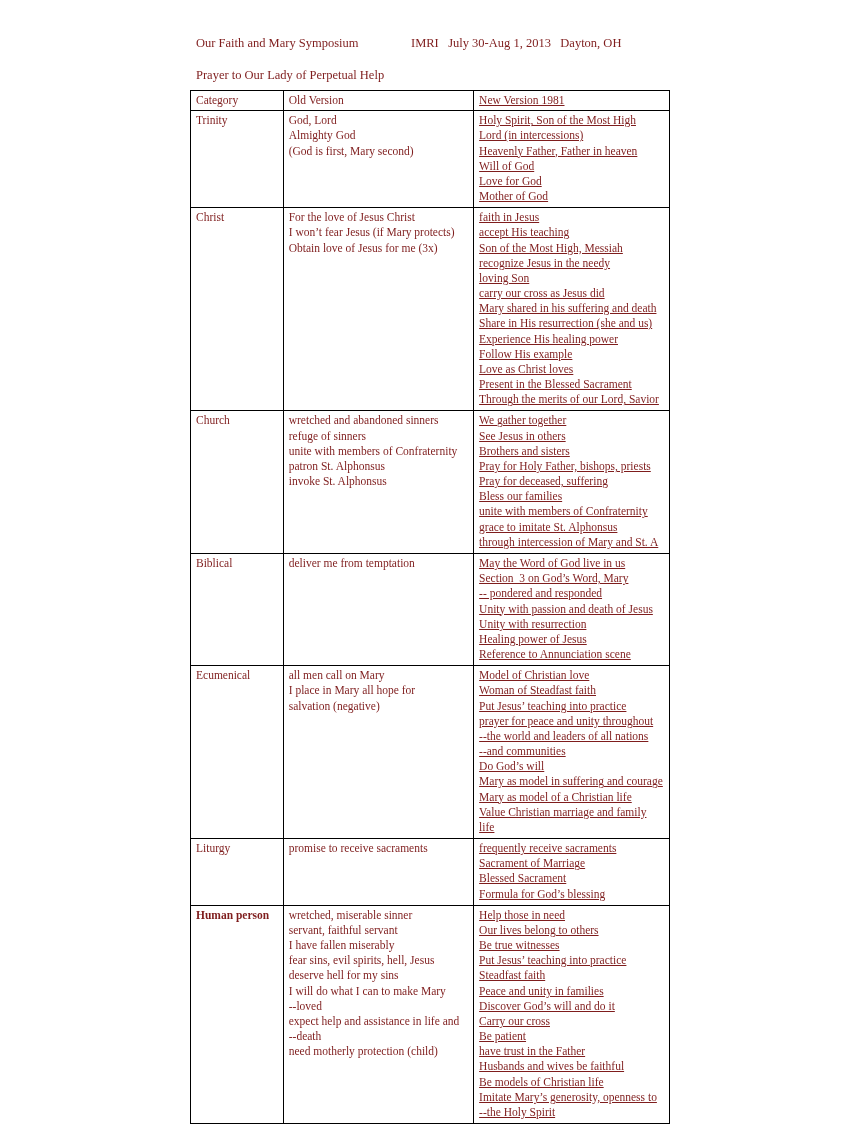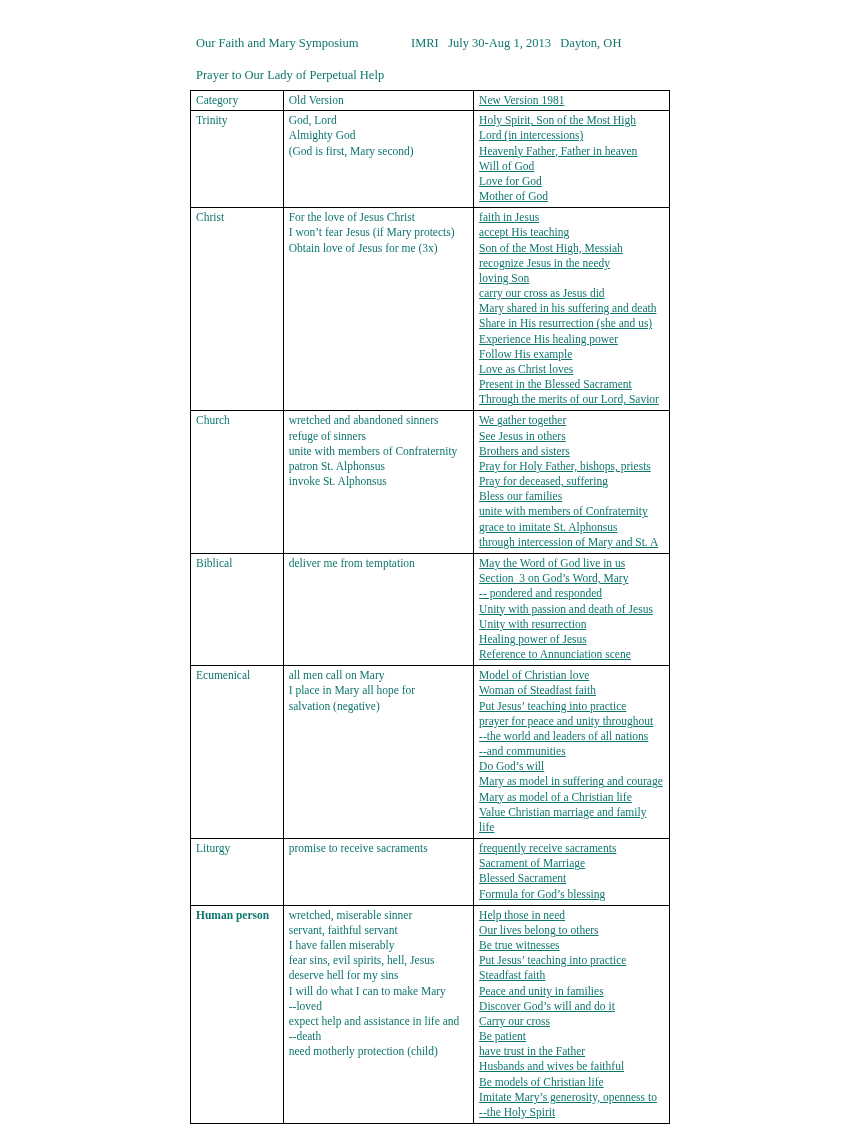--- a/index.html
+++ b/index.html
@@ -7,21 +7,21 @@
     padding: 0;
     background: #f2f2f2;
   }
   .page {
     width: 860px;
     height: 1144px;
     background: #ffffff;
     position: relative;
     margin: 0 auto;
     font-family: "Liberation Serif", serif;
-    color: #0f766e;
+    color: #7f1d1d;
     overflow: hidden;
   }
   .header {
     position: absolute;
     left: 196px;
     top: 36px;
     width: 620px;
     font-size: 12.5px;
     line-height: 1.2;
   }

